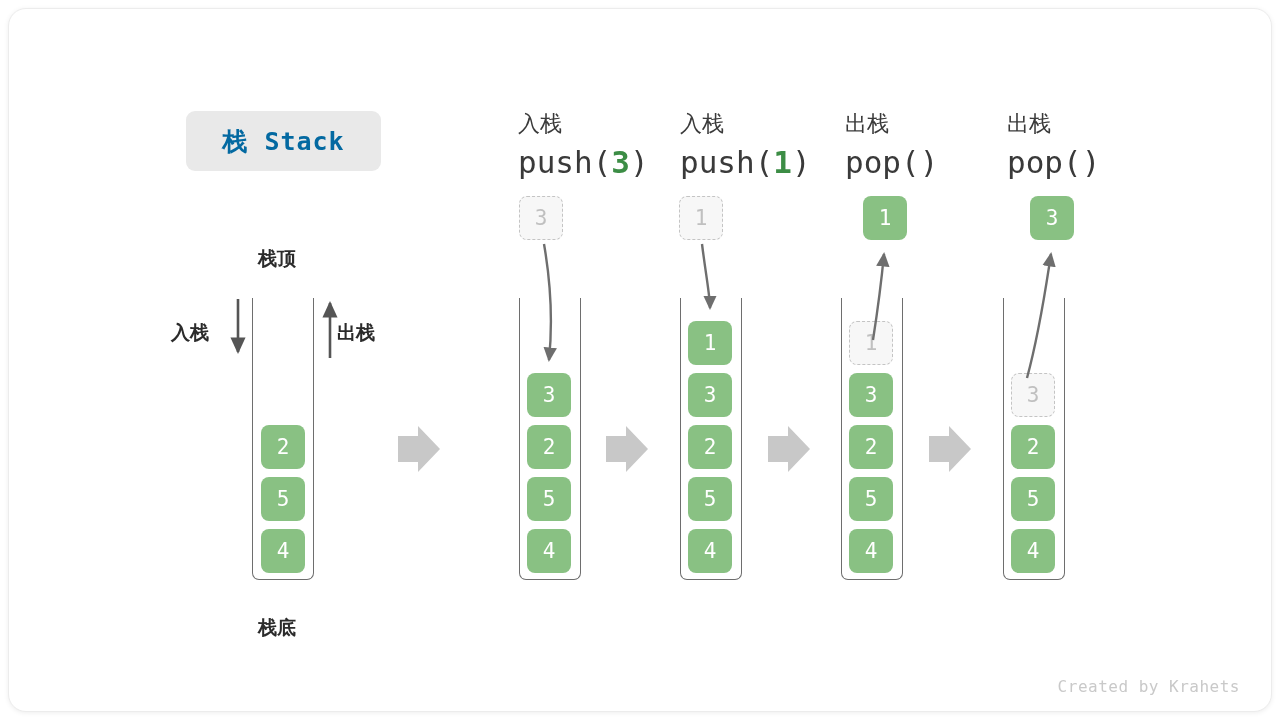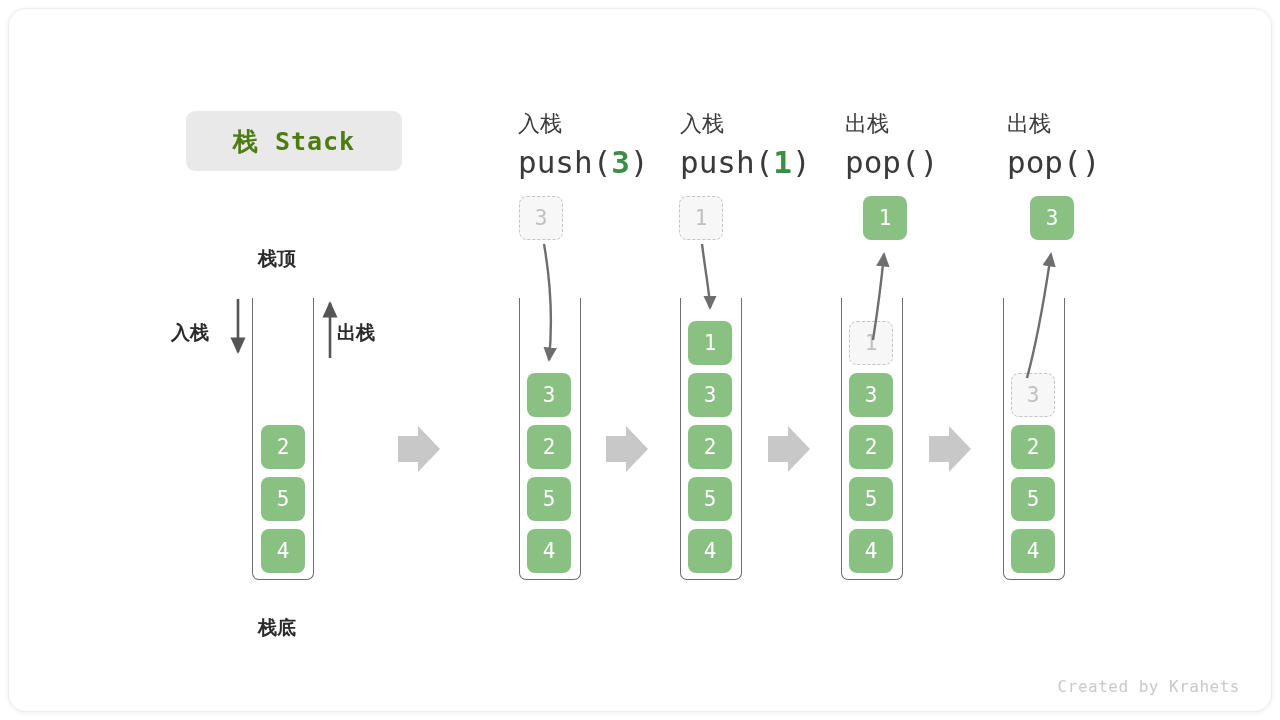--- a/index.html
+++ b/index.html
@@ -26,28 +26,28 @@
     border-radius: 18px;
     box-sizing: border-box;
     box-shadow: 0 1px 5px rgba(0,0,0,0.07);
   }
 
   
   .title-badge {
     position: absolute;
     left: 186px;
     top: 111px;
-    width: 216px;
+    width: 195px;
     height: 60px;
     background: #e9e9e9;
     border-radius: 9px;
     display: flex;
     align-items: center;
     justify-content: center;
-    color: #4d7c0f;
+    color: #0369a1;
     font-size: 25px;
     font-weight: bold;
     letter-spacing: 1px;
     font-family: "DejaVu Sans Mono", monospace;
   }
 
   
   .lbl-bold {
     position: absolute;
     color: #2b2b2b;

